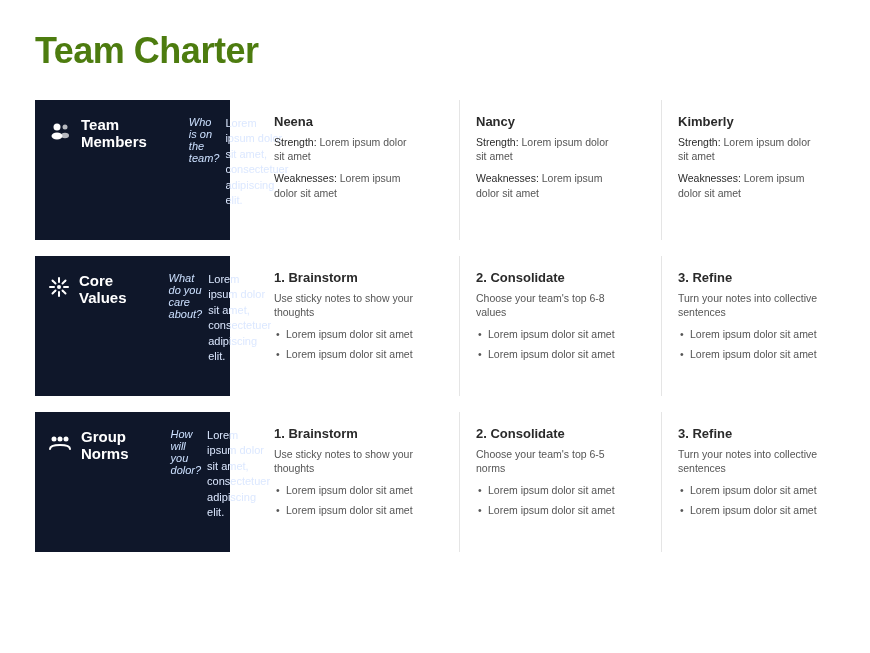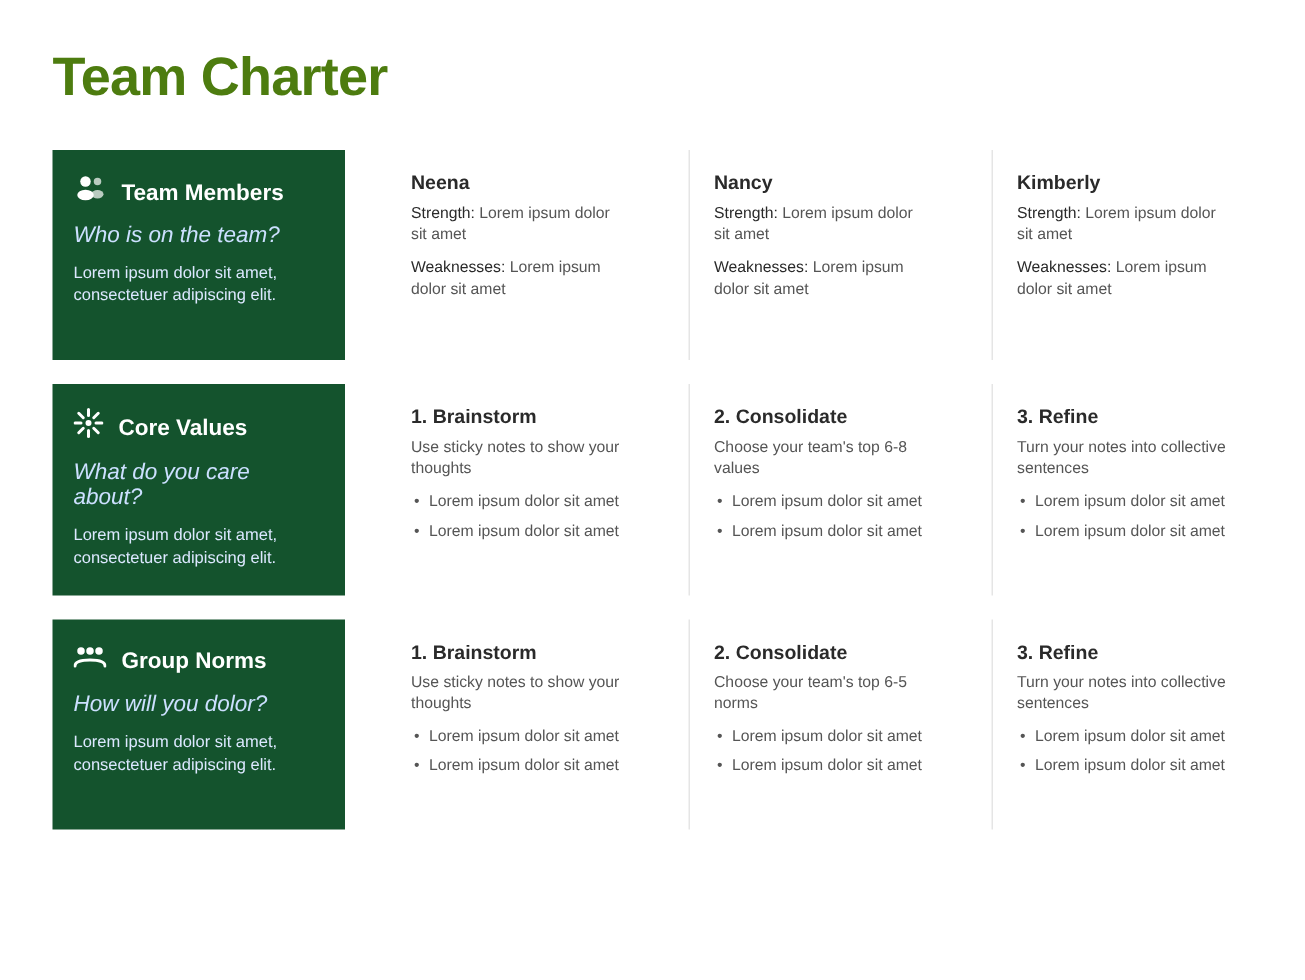--- a/index.html
+++ b/index.html
@@ -18,50 +18,51 @@
       margin-bottom: 28px;
       letter-spacing: -0.5px;
     }
     .section {
       display: flex;
       flex-direction: row;
       margin-bottom: 16px;
       min-height: 140px;
     }
     .section-label {
-      background: #14532d;
+      background: #0f172a;
       color: #fff;
       width: 195px;
       min-width: 195px;
       padding: 16px 14px 16px 14px;
       display: flex;
-      flex-direction: column;
+      flex-direction: row;
       align-items: flex-start;
       gap: 6px;
     }
     .section-label-header {
       display: flex;
       align-items: center;
       gap: 10px;
       margin-bottom: 2px;
     }
     .section-icon {
       font-size: 20px;
       color: #fff;
     }
     .section-title {
       font-size: 15px;
       font-weight: 700;
       color: #fff;
     }
     .section-subtitle {
       font-style: italic;
-      font-size: 15px;
+      font-size: 11px;
       color: #cce0ff;
       margin-bottom: 4px;
+      margin-left: 36px;
     }
     .section-body-text {
       font-size: 11px;
       color: #dce8ff;
       line-height: 1.4;
     }
     .section-content {
       flex: 1;
       display: flex;
       flex-direction: row;

